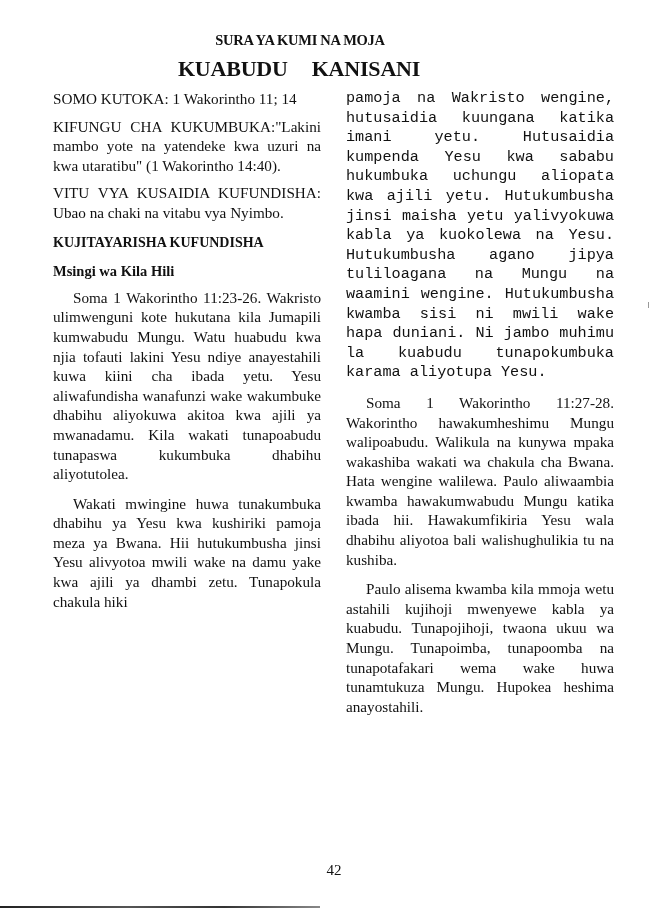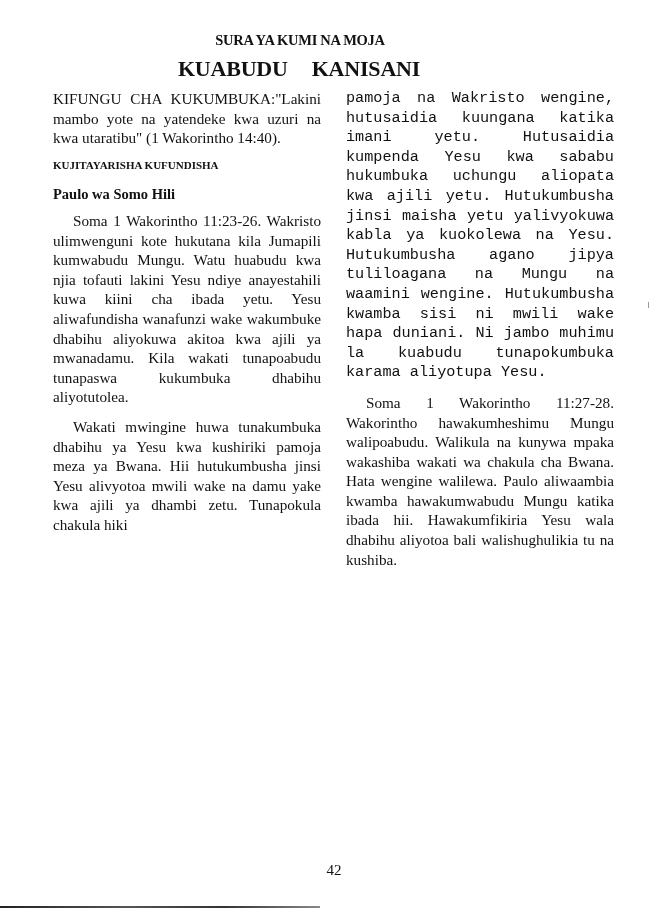--- a/index.html
+++ b/index.html
@@ -19,21 +19,21 @@
   .title .gap { display: inline-block; width: 24px; }
   .col {
     position: absolute; top: 89px; width: 268px;
     font-size: 15.2px; line-height: 19.6px; text-align: justify;
   }
   .col.left { left: 53px; }
   .col.right { left: 346px; }
   .col p { margin: 0 0 8px 0; }
   .col p.indent { text-indent: 20px; }
   .col p.first-cont { margin-top: 0; font-family: Liberation Mono, monospace; }
-  .col .heading { font-weight: bold; font-size: 11px; margin: 0 0 10px 0; }
+  .col .heading { font-weight: bold; font-size: 14px; margin: 0 0 10px 0; }
   .col .subheading { font-weight: bold; font-size: 14.5px; margin: 0 0 6px 0; }
   .col p.tight { margin-bottom: 10px; }
   .page-number {
     position: absolute; top: 862px; left: 0; width: 668px; text-align: center;
     font-size: 15px;
   }
   .bottom-rule {
     position: absolute; top: 906px; left: 0; width: 320px; height: 2px;
     background: linear-gradient(to right, #222 0%, #555 40%, #333 70%, #888 100%);
   }
@@ -41,27 +41,30 @@
 </style>
 </head>
 <body>
 
 <div class="chapter">SURA YA KUMI NA MOJA</div>
 <div class="title">
   <span>KUABUDU</span><span class="gap"></span><span>KANISANI</span>
 </div>
 
 <div class="col left">
+  <p>SOMO KUTOKA: 1 Wakorintho 11; 14</p>
   <p>KIFUNGU CHA KUKUMBUKA:"Lakini mambo yote na yatendeke kwa uzuri na kwa utaratibu" (1 Wakorintho 14:40).</p>
+  <p class="tight">VITU VYA KUSAIDIA KUFUNDISHA: Ubao na chaki na vitabu vya Nyimbo.</p>
   <div class="heading">KUJITAYARISHA KUFUNDISHA</div>
-  <div class="subheading">Paulo wa Somo Hili</div>
+  <div class="subheading">Msingi wa Kila Hili</div>
   <p class="indent tight">Soma 1 Wakorintho 11:23-26. Wakristo ulimwenguni kote hukutana kila Jumapili kumwabudu Mungu. Watu huabudu kwa njia tofauti lakini Yesu ndiye anayestahili kuwa kiini cha ibada yetu. Yesu aliwafundisha wanafunzi wake wakumbuke dhabihu aliyokuwa akitoa kwa ajili ya mwanadamu. Kila wakati tunapoabudu tunapaswa kukumbuka dhabihu aliyotutolea.</p>
   <p class="indent">Wakati mwingine huwa tunakumbuka dhabihu ya Yesu kwa kushiriki pamoja meza ya Bwana. Hii hutukumbusha jinsi Yesu alivyotoa mwili wake na damu yake kwa ajili ya dhambi zetu. Tunapokula chakula hiki</p>
 </div>
 
 <div class="col right">
   <p class="first-cont tight">pamoja na Wakristo wengine, hutusaidia kuungana katika imani yetu. Hutusaidia kumpenda Yesu kwa sababu hukumbuka uchungu aliopata kwa ajili yetu. Hutukumbusha jinsi maisha yetu yalivyokuwa kabla ya kuokolewa na Yesu. Hutukumbusha agano jipya tuliloagana na Mungu na waamini wengine. Hutukumbusha kwamba sisi ni mwili wake hapa duniani. Ni jambo muhimu la kuabudu tunapokumbuka karama aliyotupa Yesu.</p>
   <p class="indent tight">Soma 1 Wakorintho 11:27-28. Wakorintho hawakumheshimu Mungu walipoabudu. Walikula na kunywa mpaka wakashiba wakati wa chakula cha Bwana. Hata wengine walilewa. Paulo aliwaambia kwamba hawakumwabudu Mungu katika ibada hii. Hawakumfikiria Yesu wala dhabihu aliyotoa bali walishughulikia tu na kushiba.</p>
+  <p class="indent tight">Paulo alisema kwamba kila mmoja wetu astahili kujihoji mwenyewe kabla ya kuabudu. Tunapojihoji, twaona ukuu wa Mungu. Tunapoimba, tunapoomba na tunapotafakari wema wake huwa tunamtukuza Mungu. Hupokea heshima anayostahili.</p>
 </div>
 
 <div class="page-number">42</div>
 <div class="bottom-rule"></div>
 <div class="speck" style="left:648px; top:302px;"></div>
 
 </body></html>

